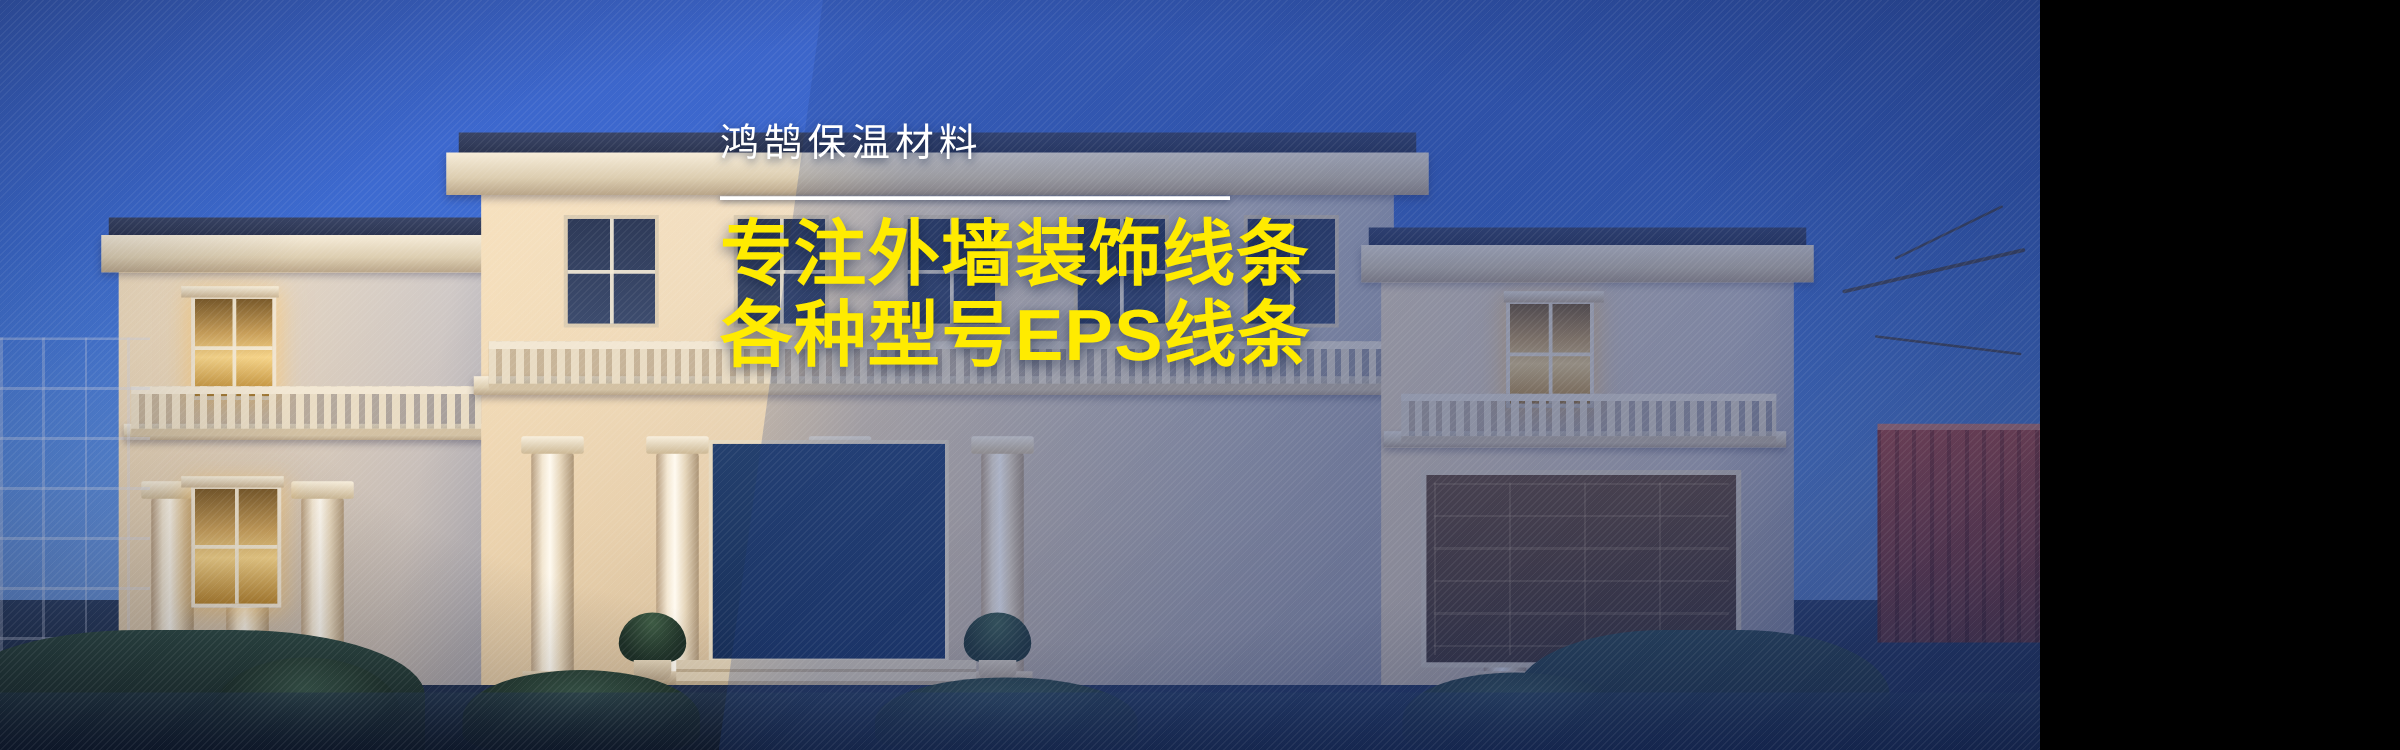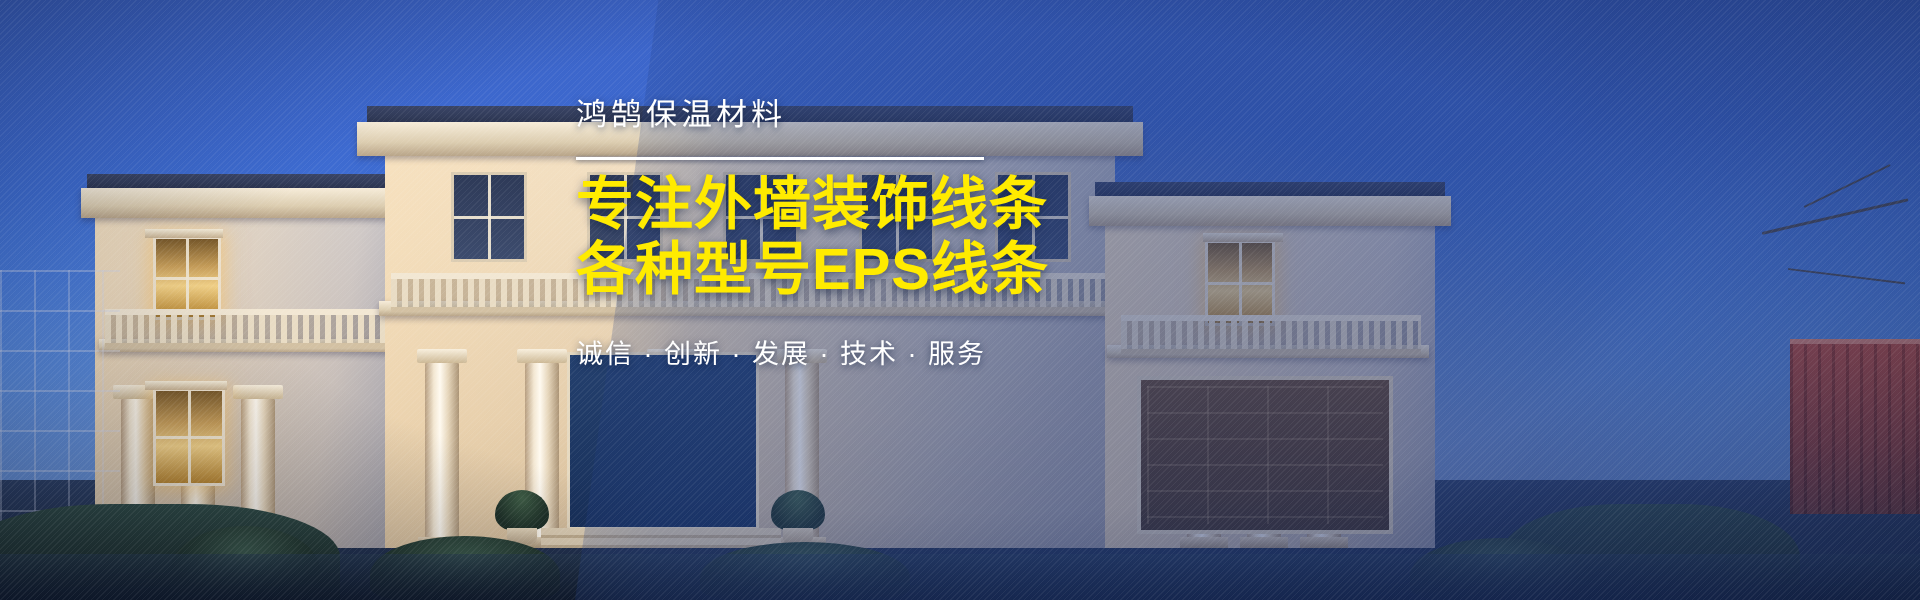--- a/index.html
+++ b/index.html
@@ -3,21 +3,21 @@
 <meta charset="utf-8">
 <title>Banner</title>
 <style>
   html, body {
     margin: 0;
     padding: 0;
     background: #000;
   }
   .stage {
     position: relative;
-    width: 1920px;
+    width: 1632px;
     height: 600px;
     overflow: hidden;
     font-family: "Liberation Sans", "DejaVu Sans", sans-serif;
     background: #3f6fd0;
   }
 
   
   .sky {
     position: absolute;
     inset: 0;
@@ -460,16 +460,15 @@
 
   <div class="text-block">
     <div class="subtitle">鸿鹄保温材料</div>
 
     <div class="rule"></div>
 
     <div class="headline">专注外墙装饰线条</div>
 
     <div class="headline">各种型号EPS线条</div>
 
-    <div class="tagline">诚信 · 创新 · 发展 · 技术 · 服务</div>
   </div>
 
 </div>
 
 </body></html>

